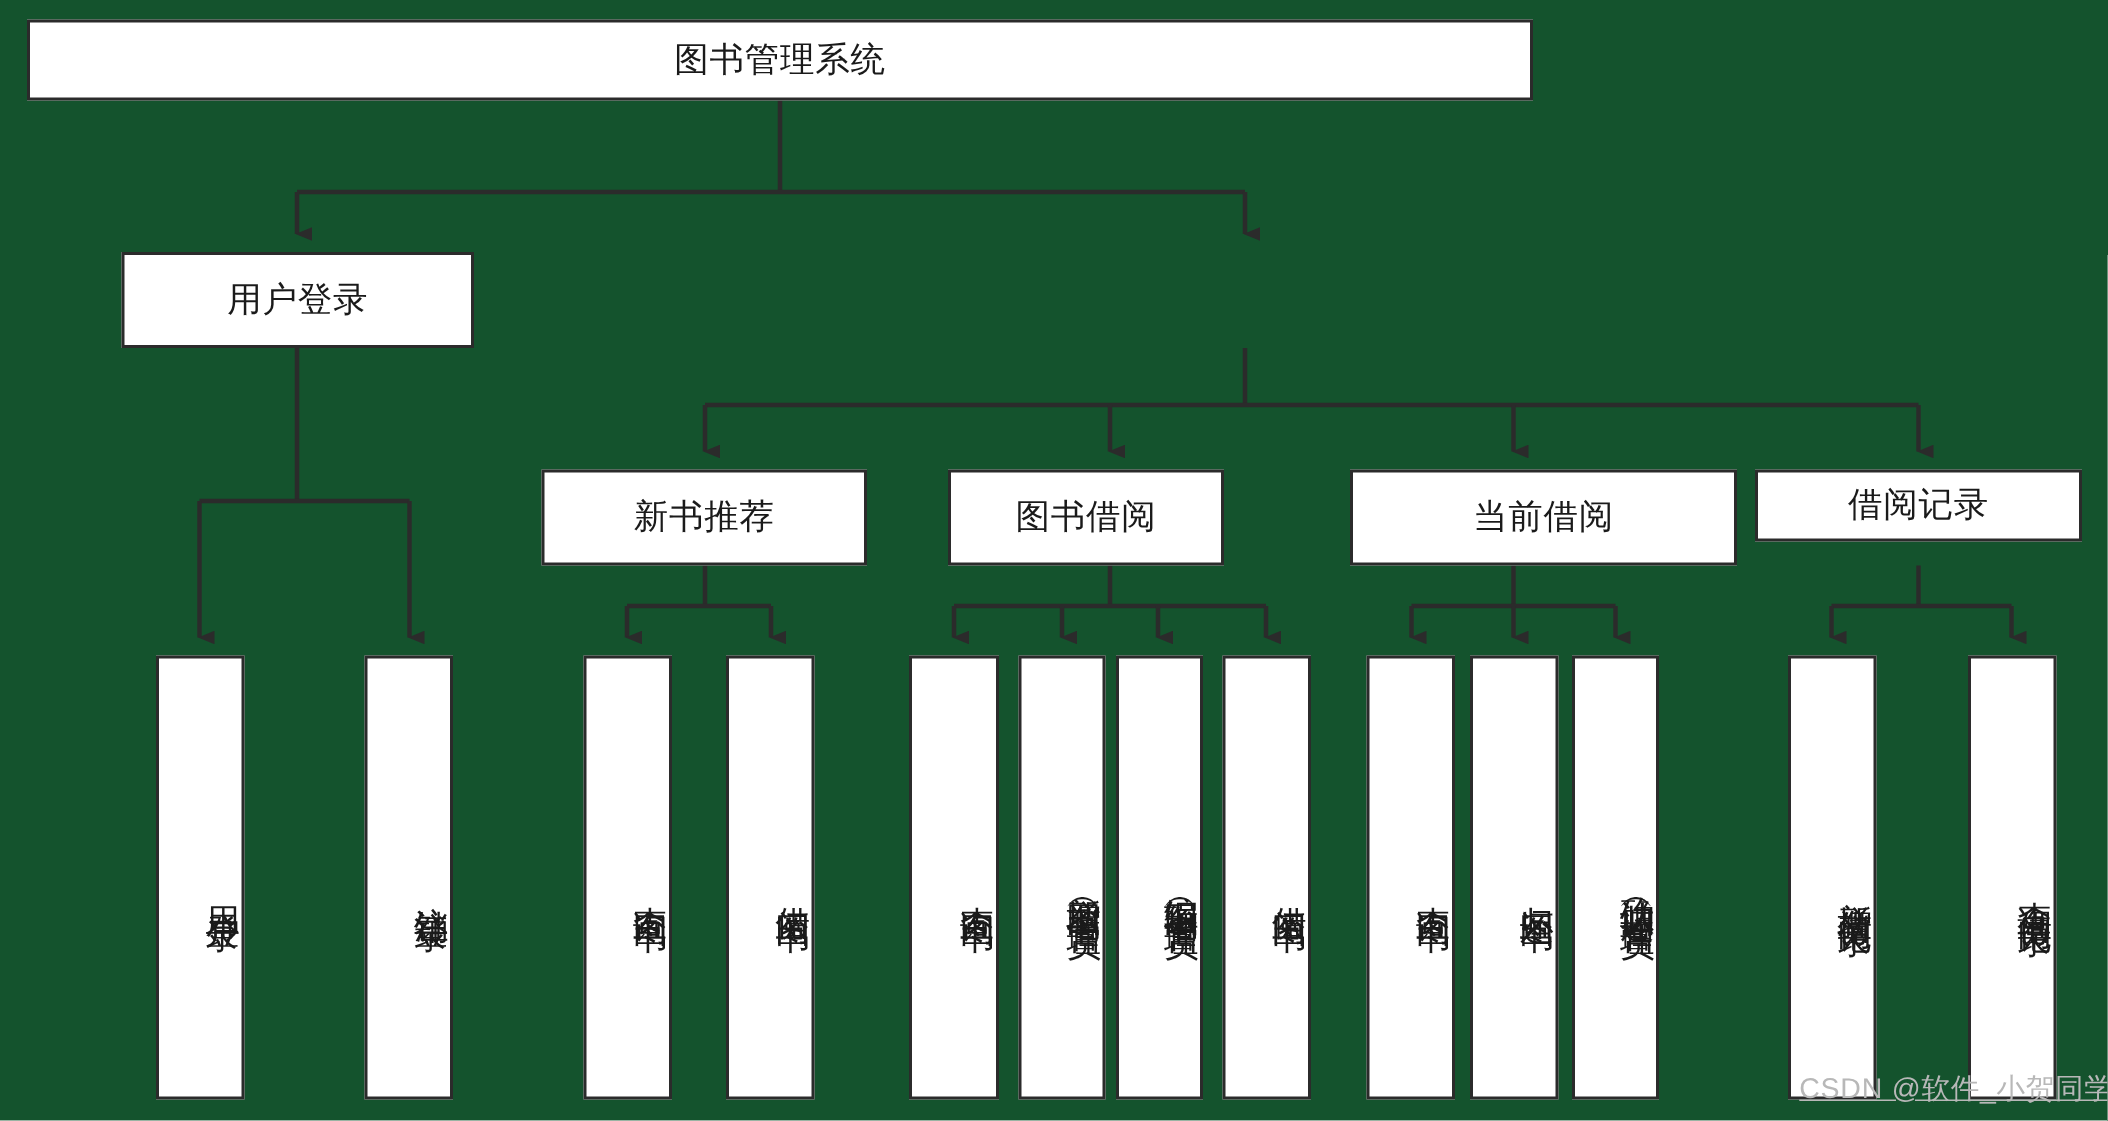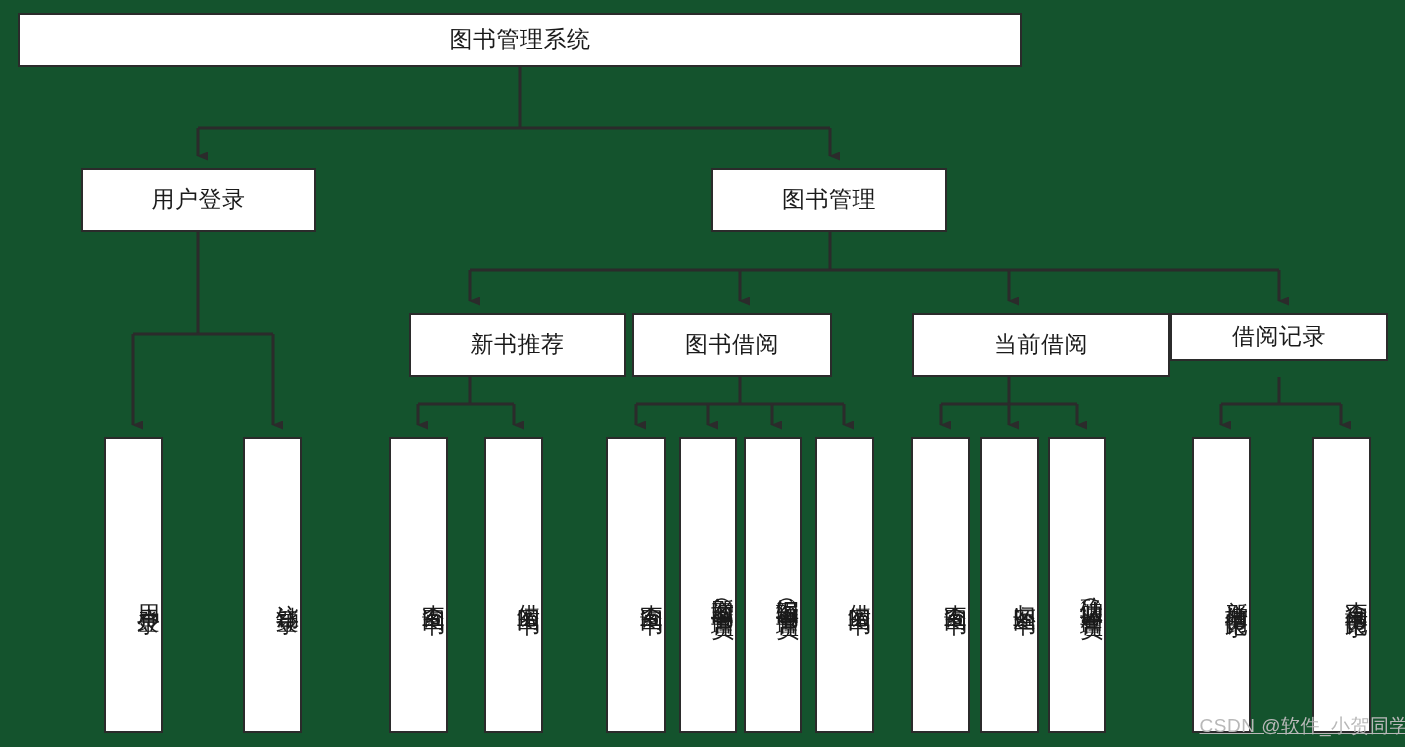--- a/index.html
+++ b/index.html
@@ -130,31 +130,28 @@
     </g>
   </svg>
 
   <div class="node root horiz" style="left:18px; top:13px; width:1004px; height:54px;">
     <span>图书管理系统</span>
   </div>
 
   <div class="node horiz" style="left:81px; top:168px; width:235px; height:64px;">
     <span>用户登录</span>
   </div>
-  <div class="node horiz" style="left:711px; top:168px; width:236px; height:64px;">
-    <span>图书管理</span>
-  </div>
-
-  <div class="node horiz" style="left:361px; top:313px; width:217px; height:64px;margin-left:48px;">
+
+  <div class="node horiz" style="left:361px; top:313px; width:217px; height:64px;">
     <span>新书推荐</span>
   </div>
-  <div class="node horiz" style="left:632px; top:313px; width:200px; height:64px;">
+  <div class="node horiz" style="left:632px; top:313px; width:184px; height:64px;">
     <span>图书借阅</span>
   </div>
-  <div class="node horiz" style="left:900px; top:313px; width:258px; height:64px;margin-left:12px;">
+  <div class="node horiz" style="left:900px; top:313px; width:258px; height:64px;">
     <span>当前借阅</span>
   </div>
   <div class="node horiz" style="left:1170px; top:313px; width:218px; height:48px;">
     <span>借阅记录</span>
   </div>
 
   <div class="node leaf" style="left:104px; top:437px; width:59px; height:296px;">
     <span class="leaf-text">用户登录</span>
   </div>
   <div class="node leaf" style="left:243px; top:437px; width:59px; height:296px;">

